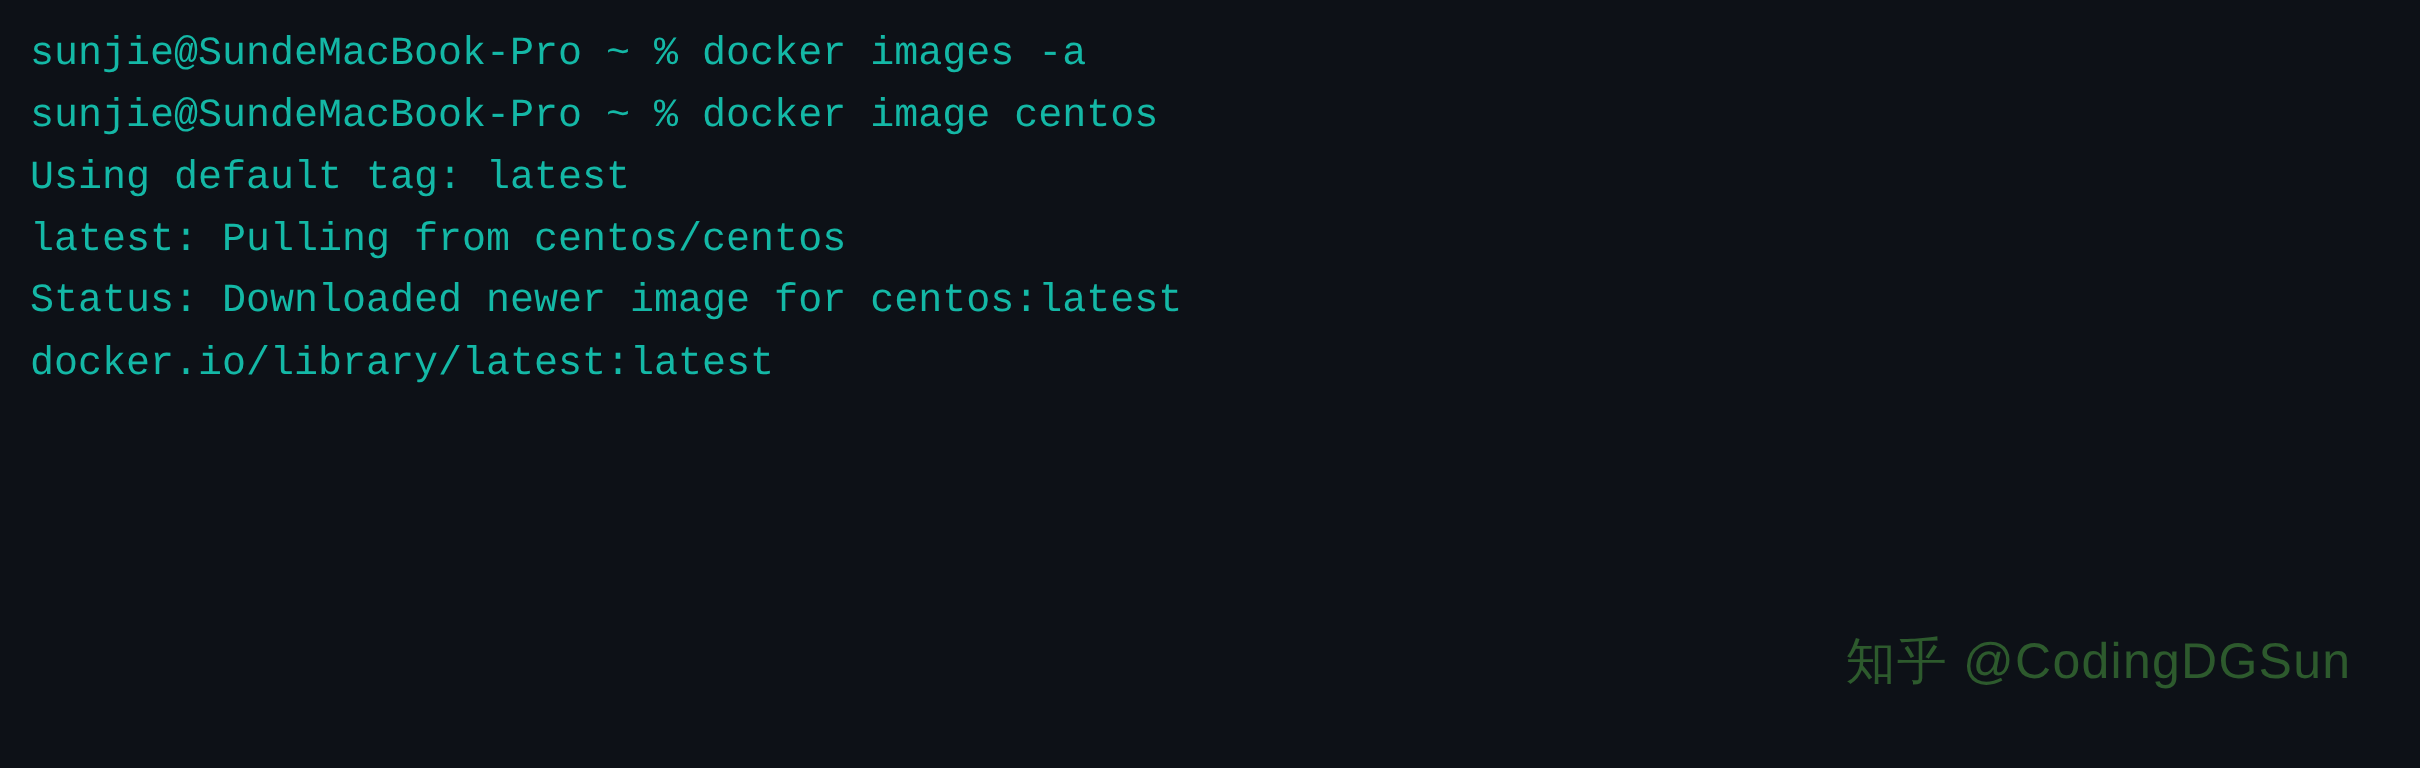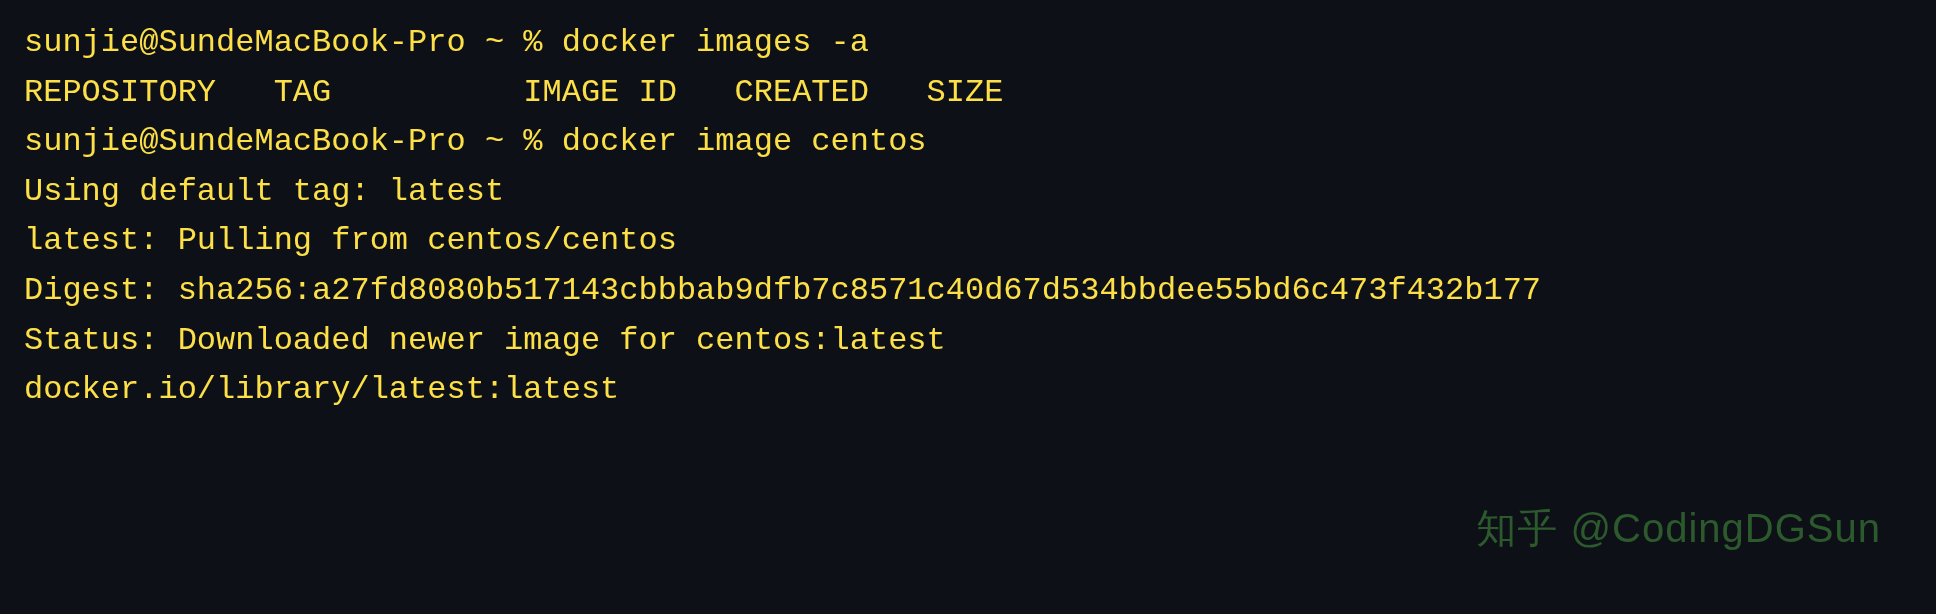--- a/index.html
+++ b/index.html
@@ -18,21 +18,21 @@
 
     .terminal {
       background-color: #0d1117;
       width: 1936px;
       height: 614px;
       padding: 18px 24px;
       position: relative;
     }
 
     .terminal-line {
-      color: #fde047;
+      color: #14b8a6;
       font-size: 32px;
       line-height: 1.55;
       white-space: pre;
       display: block;
     }
 
     .watermark {
       position: absolute;
       bottom: 60px;
       right: 60px;
@@ -52,25 +52,23 @@
       background-color: #00cc00;
       vertical-align: middle;
       margin-left: 2px;
     }
   </style>
 </head>
 <body>
 
 <div class="terminal">
   <span class="terminal-line">sunjie@SundeMacBook-Pro ~ % docker images -a</span>
-  <span class="terminal-line">REPOSITORY   TAG          IMAGE ID   CREATED   SIZE</span>
   <span class="terminal-line">sunjie@SundeMacBook-Pro ~ % docker image centos</span>
   <span class="terminal-line">Using default tag: latest</span>
   <span class="terminal-line">latest: Pulling from centos/centos</span>
-  <span class="terminal-line">Digest: sha256:a27fd8080b517143cbbbab9dfb7c8571c40d67d534bbdee55bd6c473f432b177</span>
   <span class="terminal-line">Status: Downloaded newer image for centos:latest</span>
   <span class="terminal-line">docker.io/library/latest:latest</span>
 
   <div class="watermark" style="
     position: absolute;
     bottom: 58px;
     right: 55px;
     color: #1e3a1e;
     font-size: 40px;
     font-family: Arial, sans-serif;

